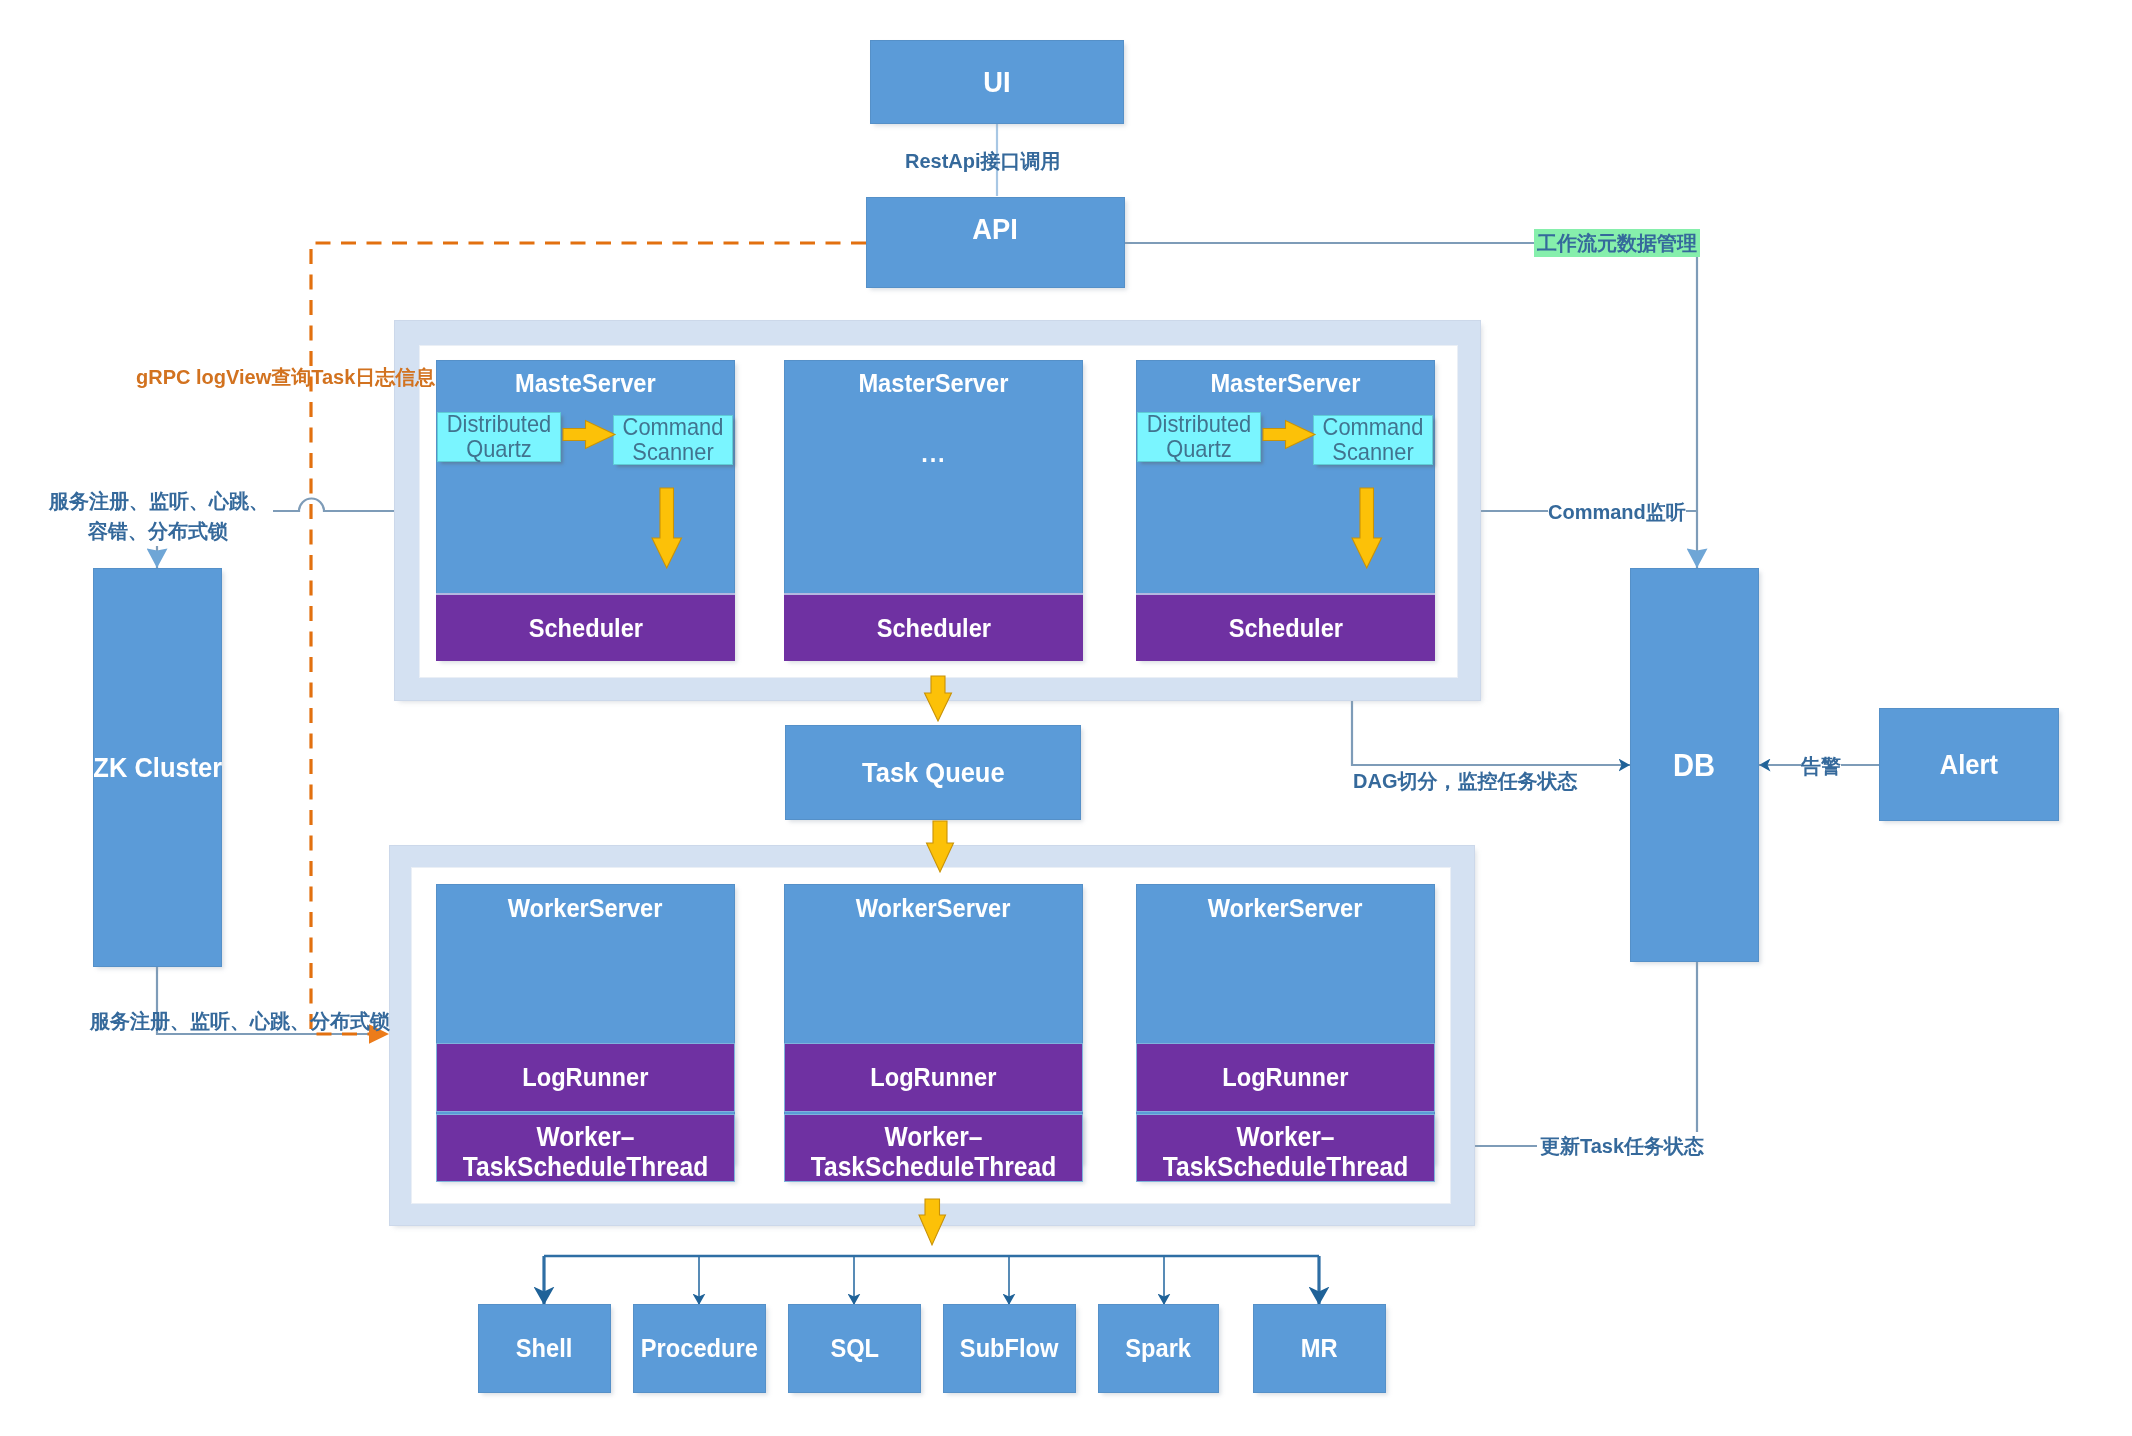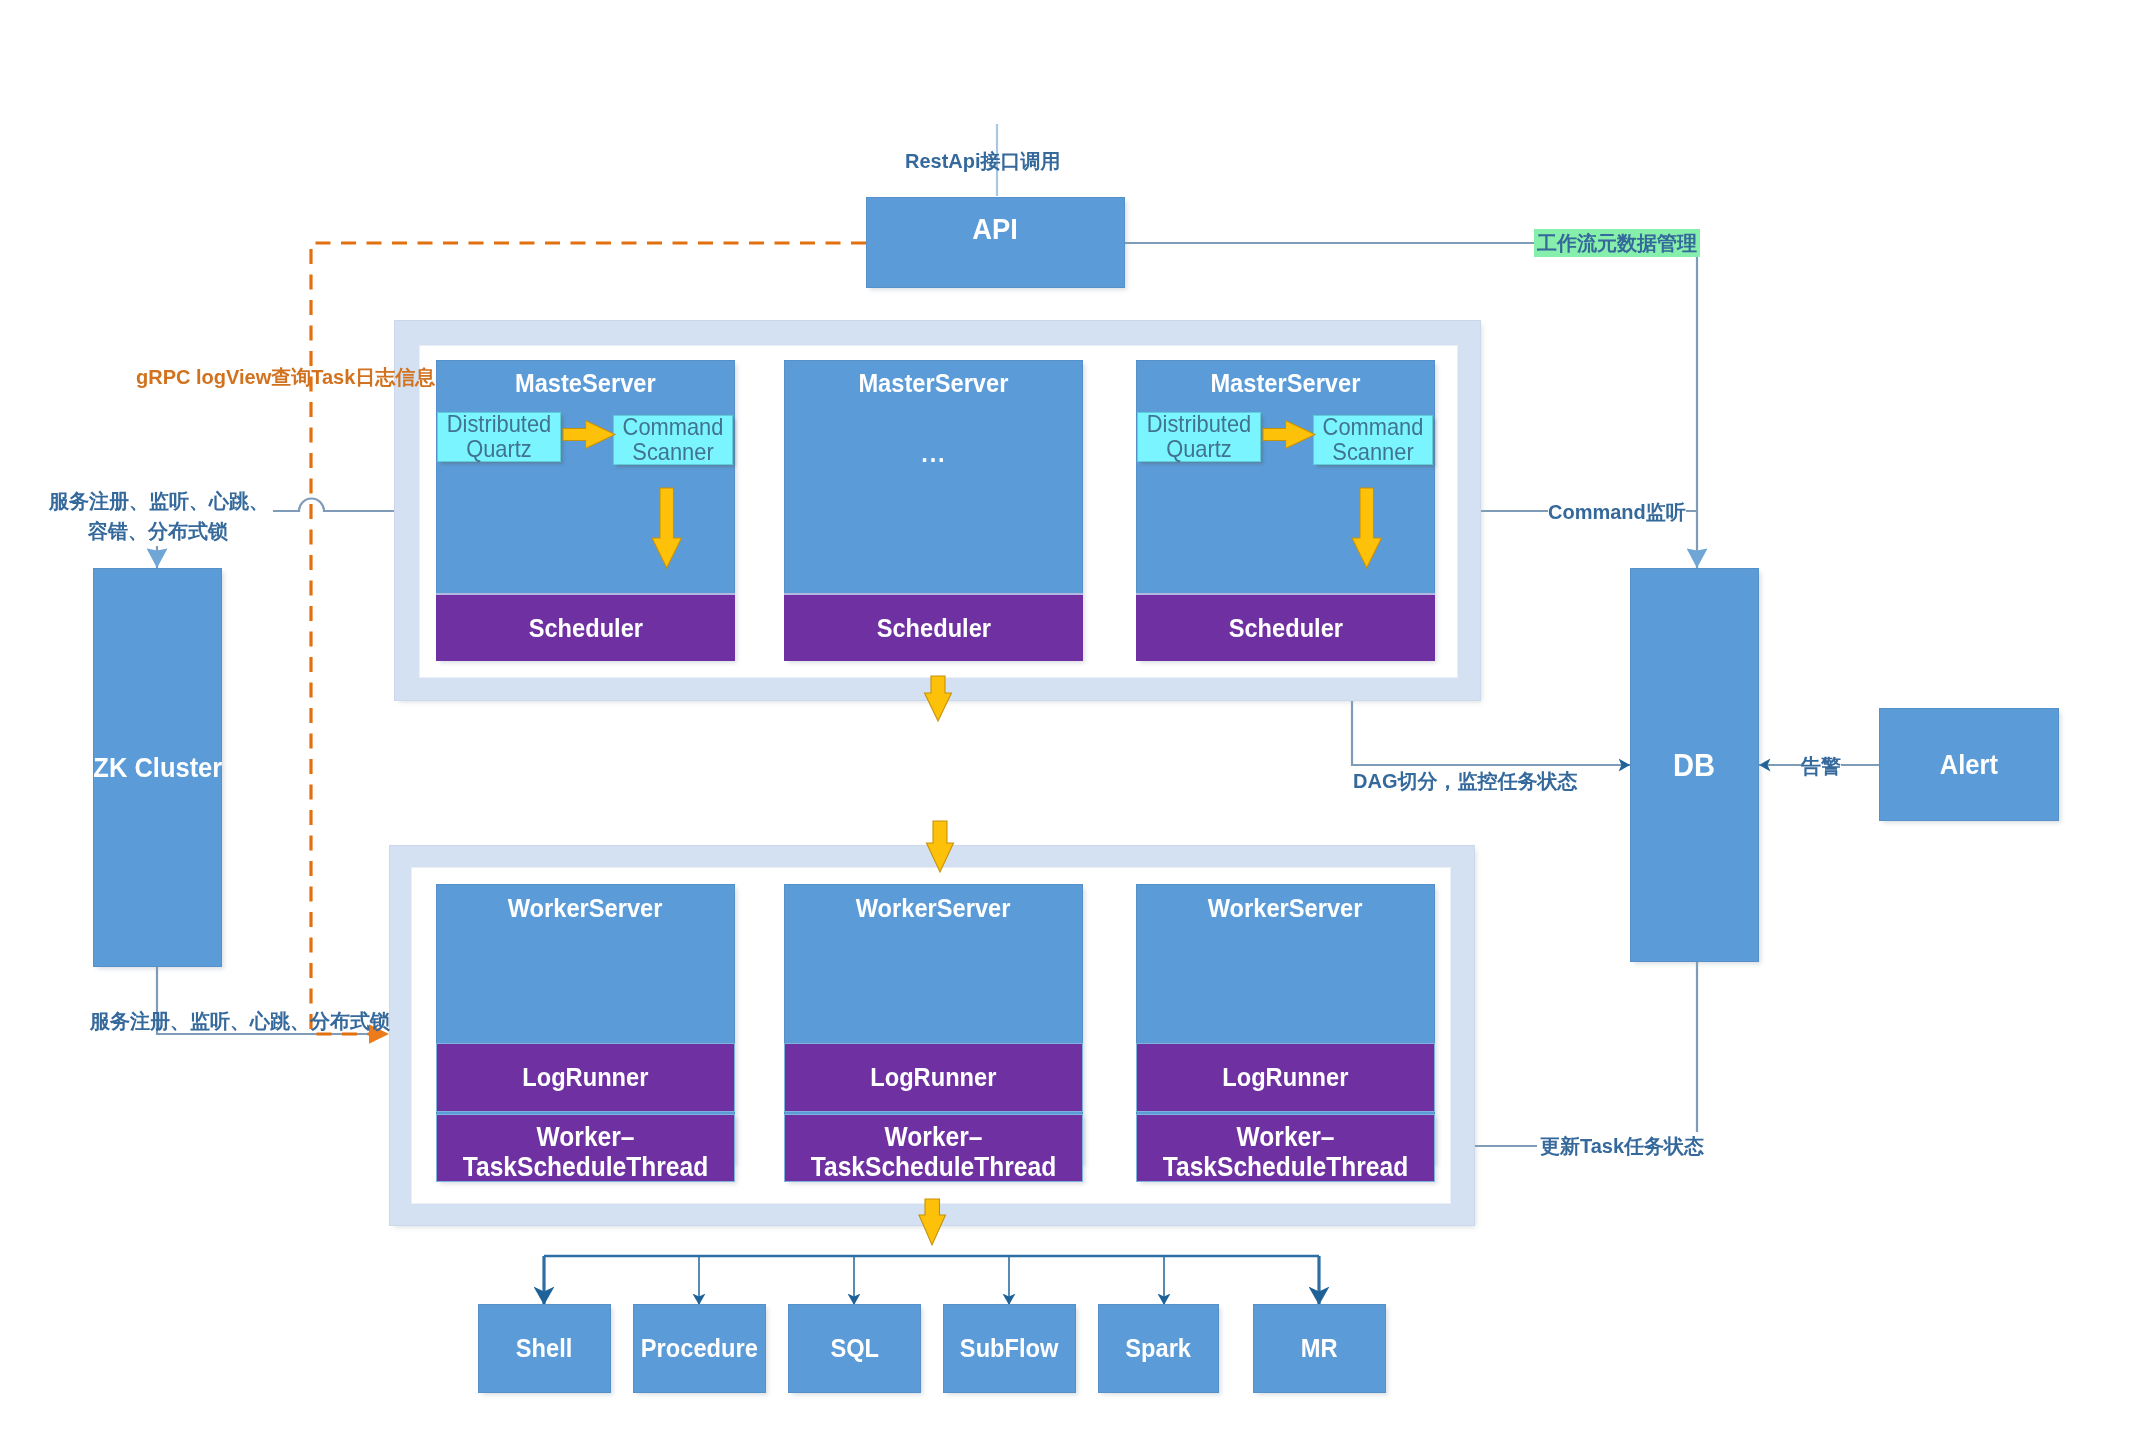--- a/index.html
+++ b/index.html
@@ -81,20 +81,23 @@
       <path d="M699,1256 L699,1305" stroke-width="1.6" marker-end="url(#arrB)"></path>
       <path d="M854,1256 L854,1305" stroke-width="1.6" marker-end="url(#arrB)"></path>
       <path d="M1009,1256 L1009,1305" stroke-width="1.6" marker-end="url(#arrB)"></path>
       <path d="M1164,1256 L1164,1305" stroke-width="1.6" marker-end="url(#arrB)"></path>
       <path d="M1319,1256 L1319,1305" stroke-width="3.2" marker-end="url(#arrBbig)"></path>
     </g>
 
     <path d="M866,243 L311,243 L311,1034 L389,1034" stroke="#e2700f" stroke-width="3.2" fill="none" stroke-dasharray="15,10.5" marker-end="url(#arrO)"></path>
   </svg>
 
+  <div class="nd blue nowrap" style="left:870px;top:40px;width:254px;height:84px;font-size:30px;">
+    <span>UI</span>
+  </div>
 
   <div class="nd blue nowrap" style="left:866px;top:197px;width:259px;height:91px;font-size:30px;align-items:flex-start;padding-top:14px;">
     <span>API</span>
   </div>
 
   <div class="nd frame-out" style="left:394px;top:320px;width:1087px;height:381px;"></div>
   <div class="nd frame-in" style="left:419px;top:345px;width:1039px;height:333px;"></div>
 
   <div class="nd blue nowrap" style="left:436px;top:360px;width:299px;height:301px;
               align-items:flex-start;padding-top:7px;font-size:26px;">
@@ -129,20 +132,23 @@
   <div class="nd purple nowrap" style="left:1136px;top:593px;width:299px;height:68px;font-size:26px;border-top:2px solid #b4b8e0;">
     <span>Scheduler</span>
   </div>
   <div class="nd cyan" style="left:1137px;top:412px;width:124px;height:50px;font-size:24px;line-height:1.03;">
     <span>Distributed Quartz</span>
   </div>
   <div class="nd cyan" style="left:1313px;top:415px;width:120px;height:50px;font-size:24px;line-height:1.03;">
     <span>Command Scanner</span>
   </div>
 
+  <div class="nd blue nowrap" style="left:785px;top:725px;width:296px;height:95px;font-size:28px;">
+    <span>Task Queue</span>
+  </div>
 
   <div class="nd frame-out" style="left:389px;top:845px;width:1086px;height:381px;"></div>
   <div class="nd frame-in" style="left:411px;top:867px;width:1040px;height:337px;"></div>
 
   <div class="nd blue nowrap" style="left:436px;top:884px;width:299px;height:280px;
               align-items:flex-start;padding-top:8px;font-size:26px;">
     <span>WorkerServer</span>
   </div>
   <div class="nd purple nowrap" style="left:436px;top:1043px;width:299px;height:69px;font-size:26px;border:1.5px solid #7fb3dc;">
     <span>LogRunner</span>

